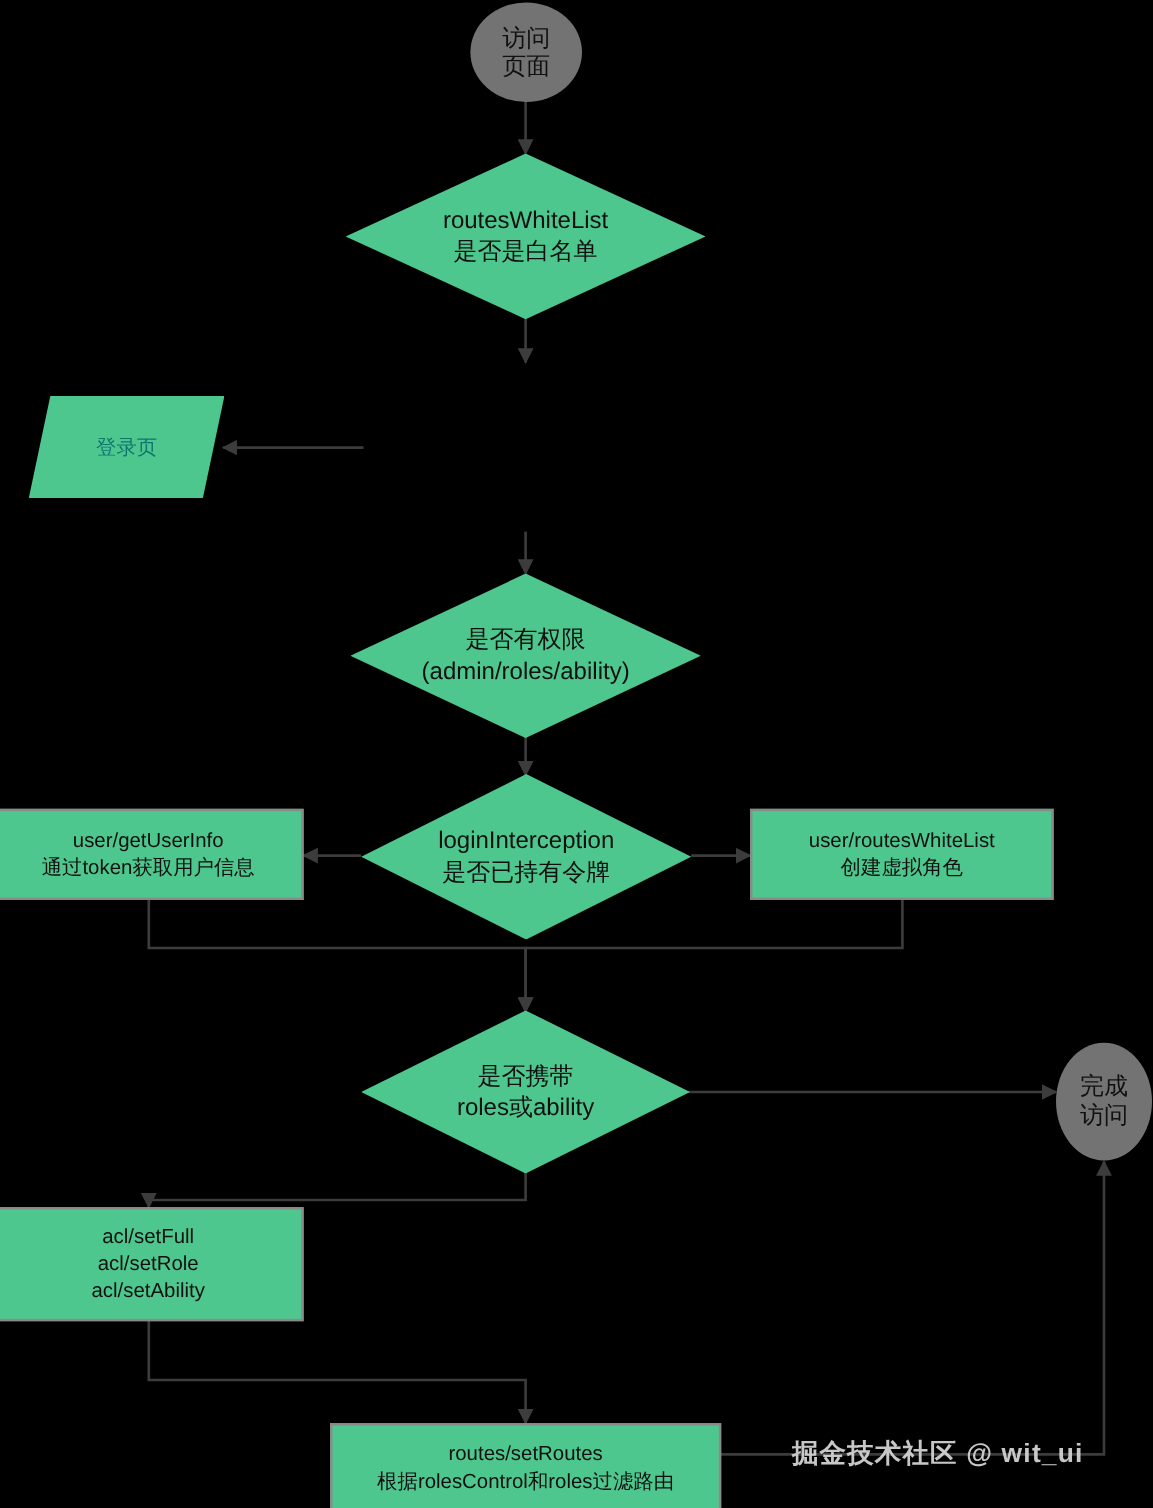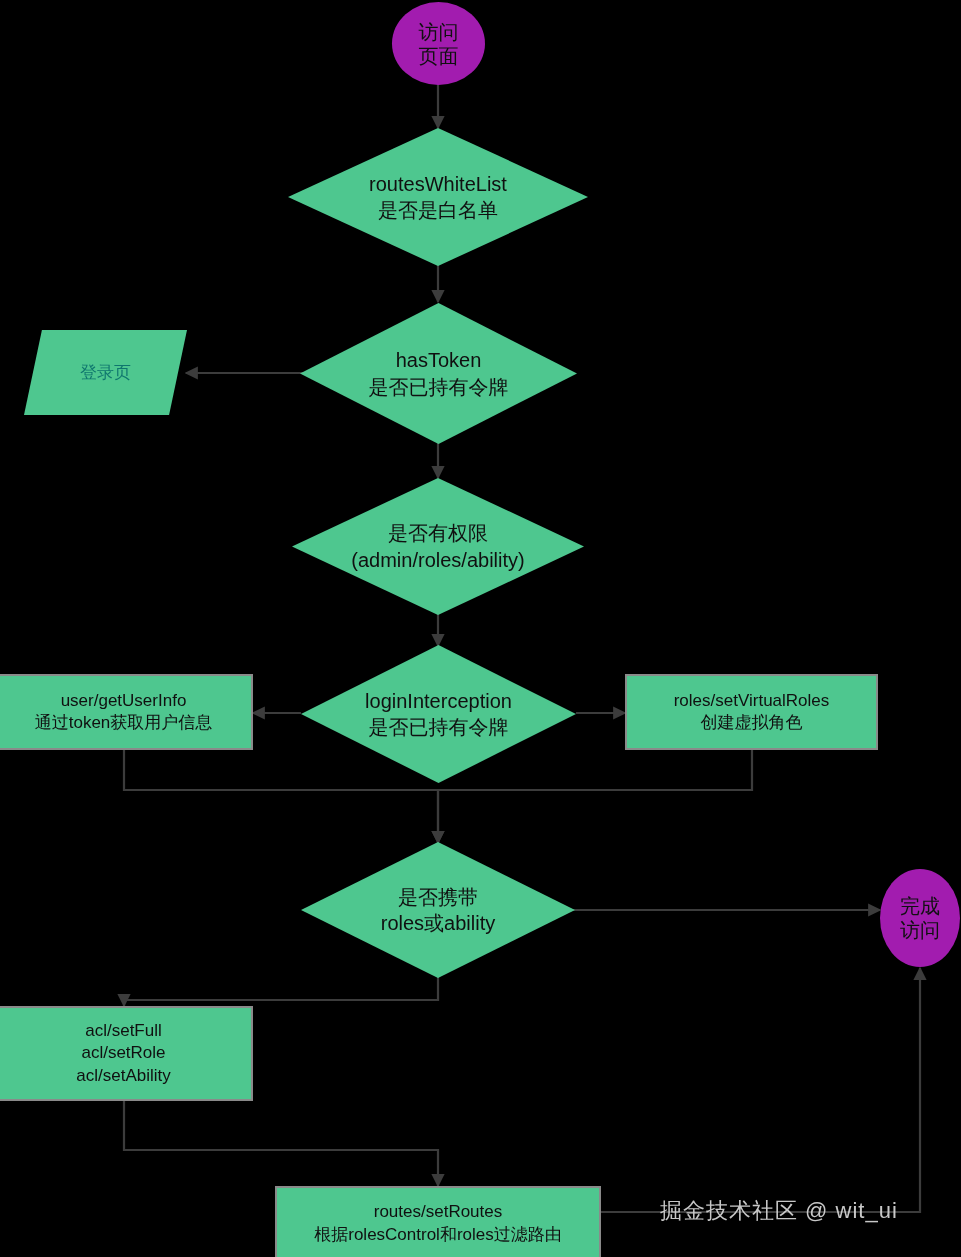--- a/index.html
+++ b/index.html
@@ -66,21 +66,21 @@
     align-items: center;
     justify-content: center;
     text-align: center;
     line-height: 1.32;
     font-size: 20px;
     color: #101010;
     white-space: pre-line;
   }
   
   .ellipse {
-    background: #a21caf;
+    background: #737373;
     border-radius: 50%;
     font-size: 20px;
     line-height: 1.20;
     font-weight: 500;
   }
   
   .para-wrap { position: absolute; }
   .para-shape {
     position: absolute;
     left: 0; top: 0;
@@ -158,55 +158,50 @@
     <div class="diamond-shape"></div>
     <div class="diamond-label">routesWhiteList
 是否是白名单</div>
   </div>
 
   <div class="para-wrap" style="left:24px; top:330px; width:163px; height:85px;">
     <div class="para-shape"></div>
     <div class="para-label">登录页</div>
   </div>
 
-  <div class="diamond-wrap" style="left:300px; top:303px; width:277px; height:141px;">
-    <div class="diamond-shape"></div>
-    <div class="diamond-label">hasToken
-是否已持有令牌</div>
-  </div>
 
   <div class="diamond-wrap" style="left:292px; top:478px; width:292px; height:137px;">
     <div class="diamond-shape"></div>
     <div class="diamond-label">是否有权限
 (admin/roles/ability)</div>
   </div>
 
   <div class="node rect" style="left:-6px; top:674px; width:259px; height:76px;">user/getUserInfo
 通过token获取用户信息</div>
 
   <div class="diamond-wrap" style="left:301px; top:645px; width:275px; height:138px;">
     <div class="diamond-shape"></div>
     <div class="diamond-label">loginInterception
 是否已持有令牌</div>
   </div>
 
-  <div class="node rect" style="left:625px; top:674px; width:253px; height:76px;">roles/setVirtualRoles
+  <div class="node rect" style="left:625px; top:674px; width:253px; height:76px;">user/routesWhiteList
 创建虚拟角色</div>
 
   <div class="diamond-wrap" style="left:301px; top:842px; width:274px; height:136px;">
     <div class="diamond-shape"></div>
     <div class="diamond-label">是否携带
 roles或ability</div>
   </div>
 
   <div class="node ellipse" style="left:880px; top:869px; width:80px; height:98px;">完成
 访问</div>
 
   <div class="node rect" style="left:-6px; top:1006px; width:259px; height:95px;">acl/setFull
 acl/setRole
 acl/setAbility</div>
 
   <div class="node rect" style="left:275px; top:1186px; width:326px; height:75px;">routes/setRoutes
 根据rolesControl和roles过滤路由</div>
 
-  <div class="watermark" style="left:660px; top:1196px;">掘金技术社区 @ wit_ui</div>
+  <div class="watermark" style="left:660px; top:1196px;font-weight:bold;">掘金技术社区 @ wit_ui</div>
 
 </div>
 
 </body></html>

